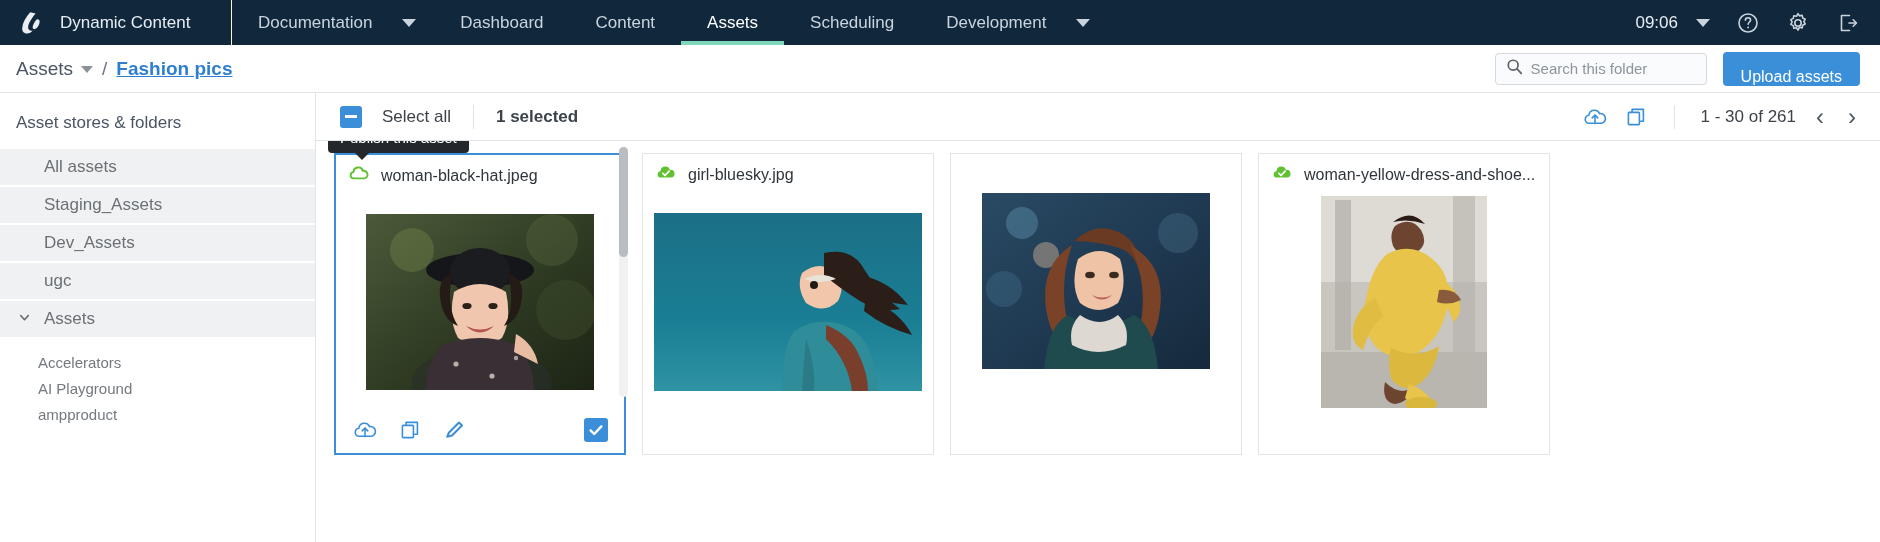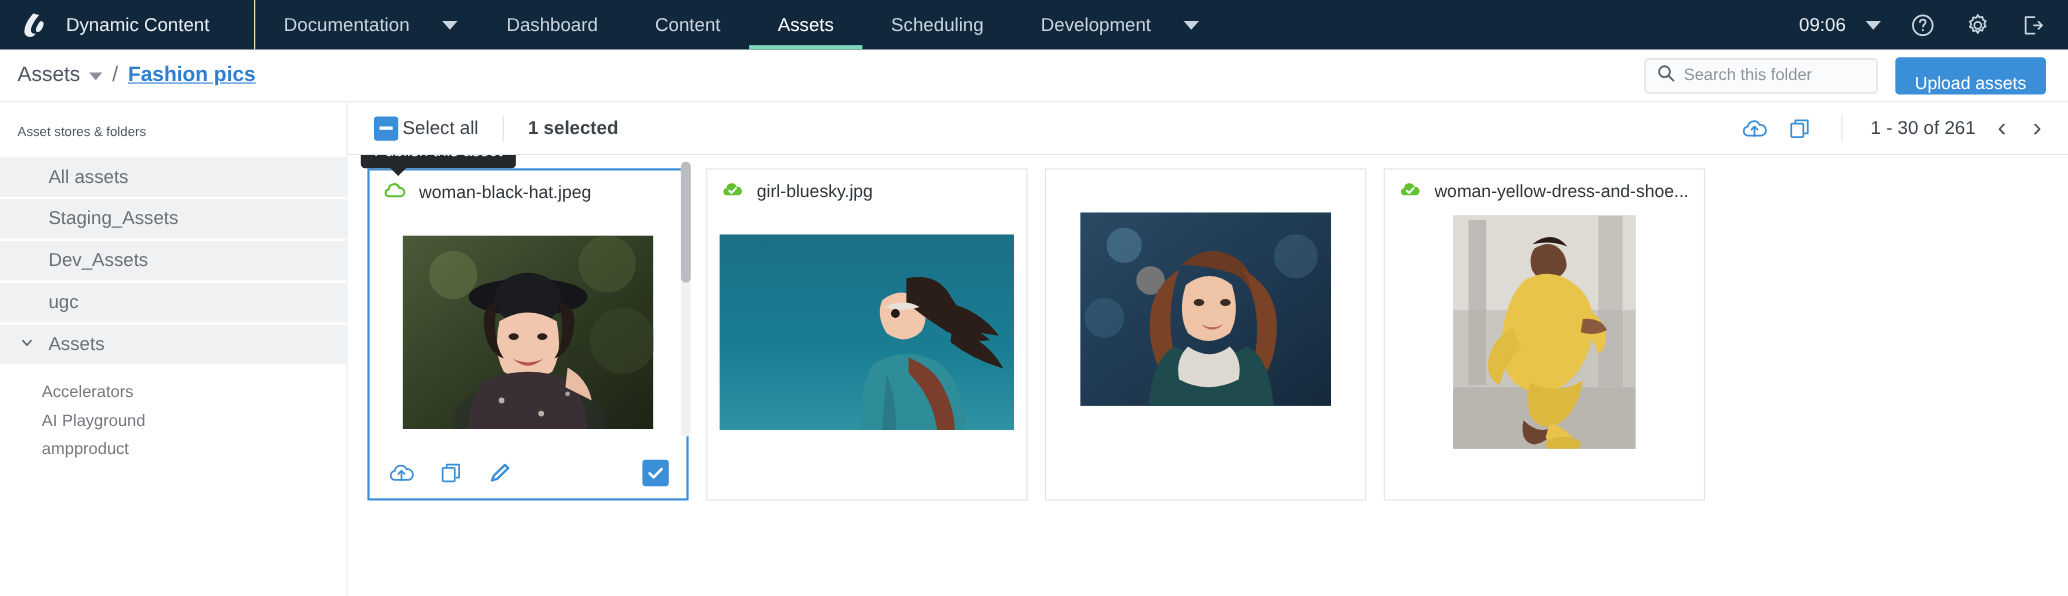--- a/index.html
+++ b/index.html
@@ -109,21 +109,21 @@
   
   .sidebar {
     width: 316px; flex: none;
     border-right: 1px solid #e2e5e8;
     background: #fff;
     padding-top: 14px;
     overflow: hidden;
     position: relative;
   }
   .sidebar-title {
-    font-size: 12px; color: #4b5563;
+    font-size: 17px; color: #4b5563;
     padding: 6px 0 16px 16px;
   }
   .tree-row {
     height: 36px; margin-bottom: 2px;
     display: flex; align-items: center;
     background: #f0f1f2;
     color: #6a7076; font-size: 17px;
     padding-left: 44px;
     cursor: pointer;
   }
@@ -148,21 +148,21 @@
     padding: 0 20px 0 24px;
     border-bottom: 1px solid #e2e5e8;
   }
   .sel-check {
     width: 22px; height: 22px; border-radius: 3px;
     background: #3b8fd9;
     display: flex; align-items: center; justify-content: center;
     cursor: pointer; flex: none;
   }
   .sel-check .dash { width: 12px; height: 3px; background: #fff; }
-  .sel-all-label { font-size: 17px; color: #3c4349; margin-left: 4px; cursor: pointer; }
+  .sel-all-label { font-size: 17px; color: #3c4349; margin-left: 20px; cursor: pointer; }
   .tool-div { width: 1px; height: 24px; background: #dfe3e6; margin: 0 22px; }
   .sel-count { font-size: 17px; color: #3c4349; font-weight: bold; }
   .toolbar-right { margin-left: auto; display: flex; align-items: center; gap: 16px; }
   .tb-icon { cursor: pointer; display: flex; align-items: center; }
   .page-label { font-size: 17px; color: #3c4349; white-space: nowrap; }
   .pager-btn {
     font-size: 24px; color: #4b5563; cursor: pointer;
     padding: 0 4px; line-height: 1;
   }
 

